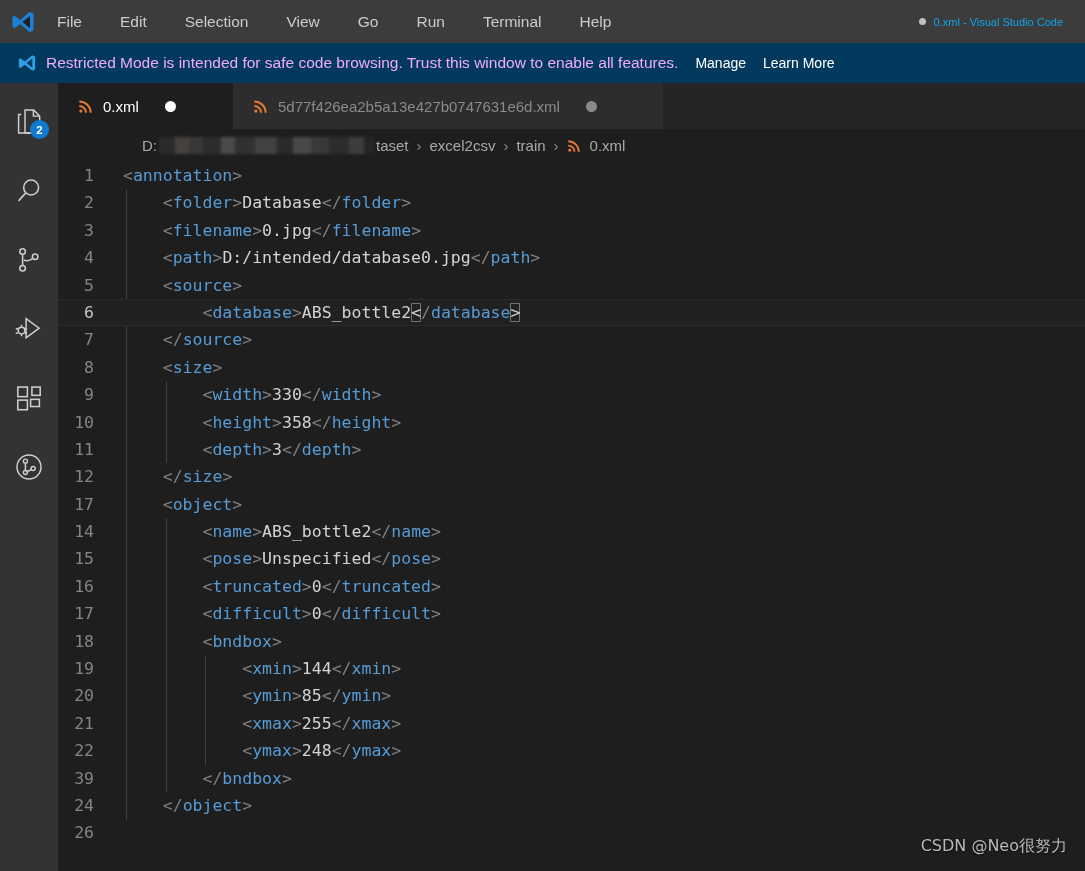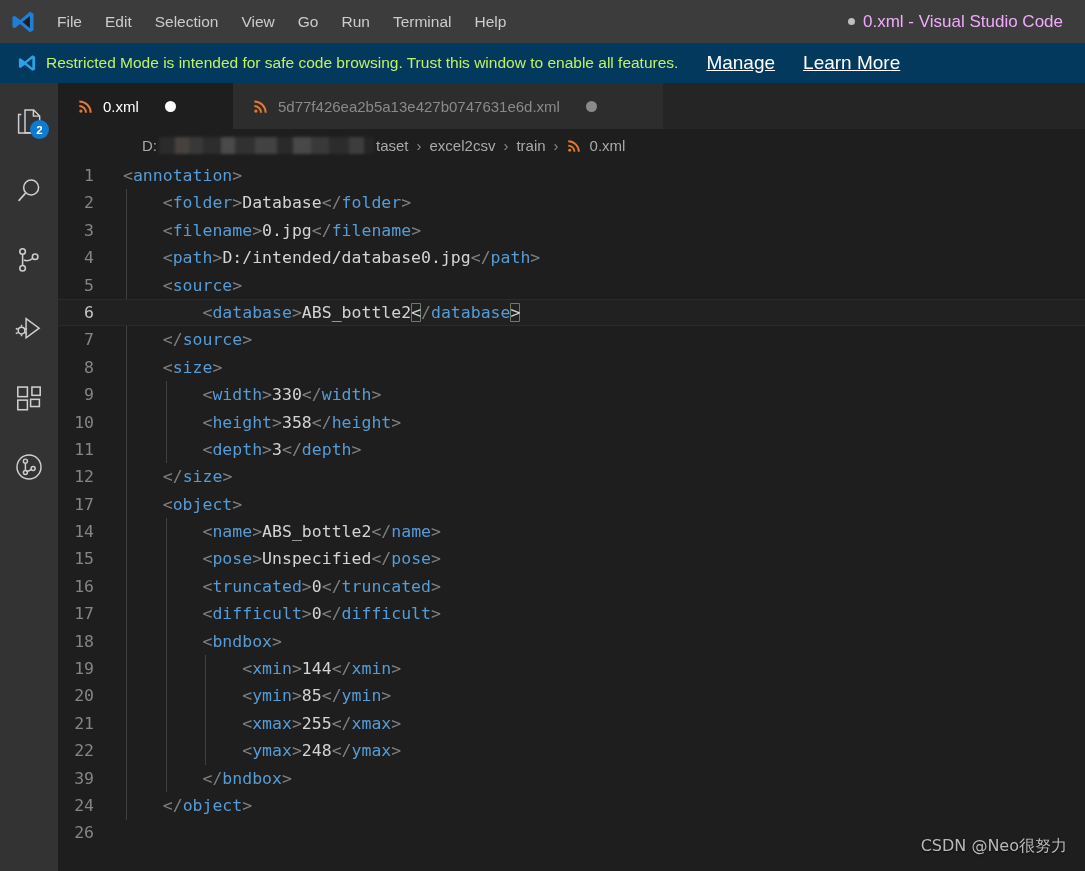--- a/index.html
+++ b/index.html
@@ -9,44 +9,44 @@
     -webkit-font-smoothing:antialiased;
   }
   .app{position:relative;width:1085px;height:871px;background:#1e1e1e;display:flex;flex-direction:column;}
 
   
   .titlebar{
     height:43px;flex:0 0 43px;background:#3c3c3c;display:flex;align-items:center;
     position:relative;
   }
   .vscode-logo{width:46px;height:43px;display:flex;align-items:center;justify-content:center;flex:0 0 46px;}
-  .menubar{display:flex;align-items:center;gap:1px;}
+  .menubar{display:flex;align-items:center;gap:16px;}
   .menu-item{
     color:#cccccc;font-size:15.5px;padding:3px 11px;line-height:20px;cursor:default;
     white-space:nowrap;border-radius:2px;
   }
   .window-title{
     position:absolute;left:0;right:0;top:0;height:43px;display:flex;align-items:center;
     justify-content:flex-end;padding-right:22px;pointer-events:none;
   }
-  .window-title span{color:#f0abfc;font-size:17px;white-space:nowrap;}
+  .window-title span{color:#0ea5e9;font-size:11px;white-space:nowrap;}
   .dirty-dot-title{
     display:inline-block;width:7px;height:7px;border-radius:50%;background:#bfbfbf;margin-right:8px;
     vertical-align:middle;position:relative;top:-1px;
   }
 
   
   .banner{
     height:40px;flex:0 0 40px;background:#04395e;display:flex;align-items:center;
     padding-left:12px;gap:0;
   }
   .banner-icon{width:30px;display:flex;align-items:center;justify-content:center;flex:0 0 30px;}
-  .banner-text{color:#bef264;font-size:15.5px;margin-left:4px;white-space:nowrap;}
+  .banner-text{color:#f0abfc;font-size:15.5px;margin-left:4px;white-space:nowrap;}
   .banner-link{
-    color:#ffffff;font-size:19px;text-decoration:underline;margin-left:28px;cursor:pointer;white-space:nowrap;
+    color:#ffffff;font-size:14px;margin-left:17px;cursor:pointer;white-space:nowrap;
   }
 
   
   .body-row{flex:1 1 auto;display:flex;min-height:0;}
 
   
   .activitybar{
     width:58px;flex:0 0 58px;background:#333333;display:flex;flex-direction:column;
     align-items:center;padding-top:4px;
   }

